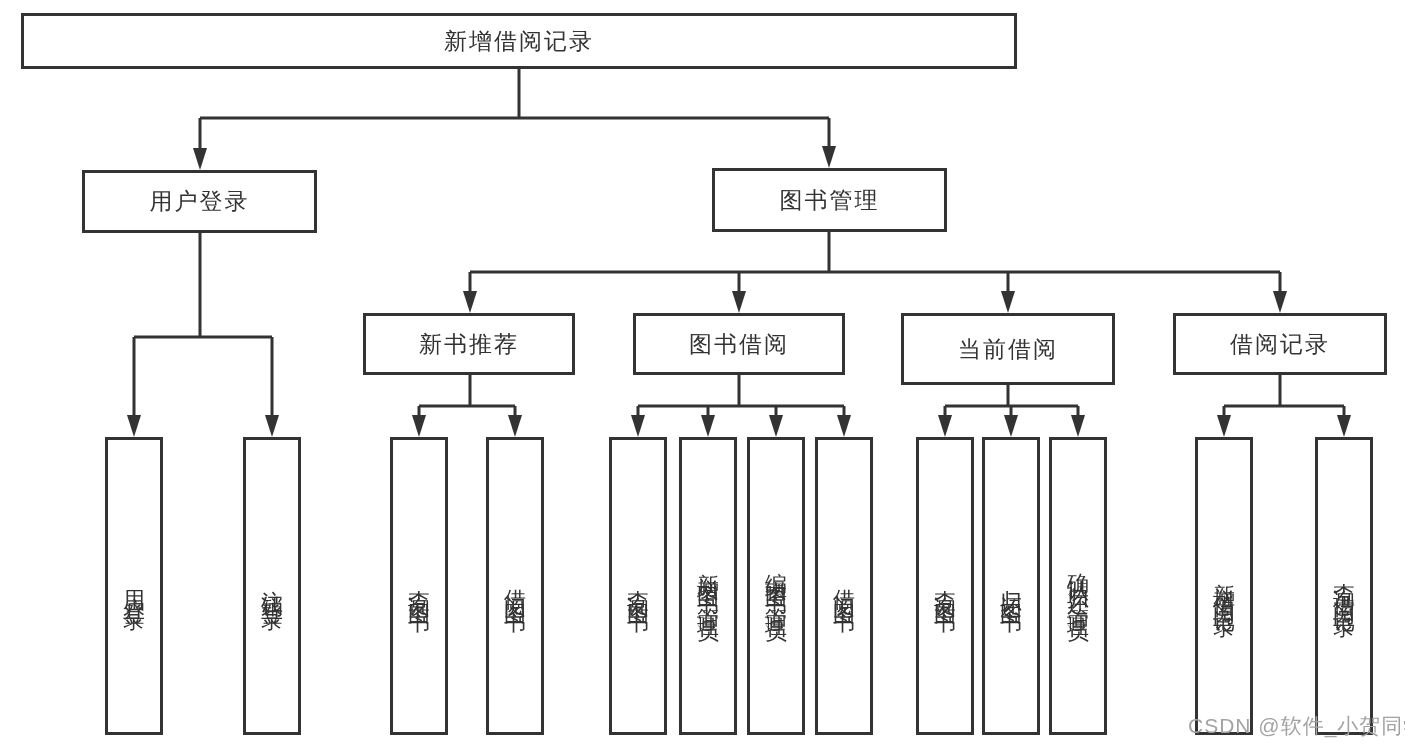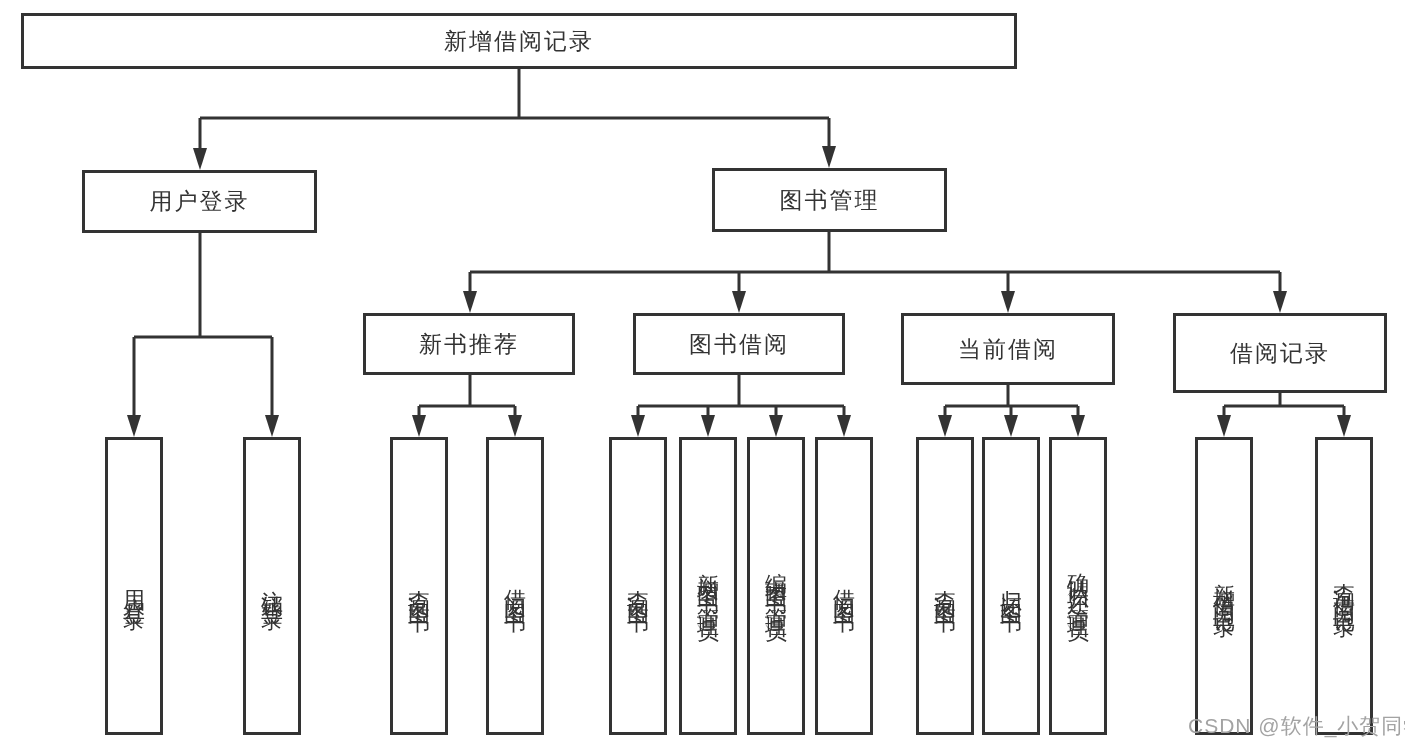--- a/index.html
+++ b/index.html
@@ -89,21 +89,21 @@
   </svg>
 
   <div class="node h" style="left:21px; top:13px; width:996px; height:56px">新增借阅记录</div>
 
   <div class="node h" style="left:82px; top:170px; width:235px; height:63px">用户登录</div>
   <div class="node h" style="left:712px; top:168px; width:235px; height:64px">图书管理</div>
 
   <div class="node h" style="left:363px; top:313px; width:212px; height:62px">新书推荐</div>
   <div class="node h" style="left:633px; top:313px; width:212px; height:62px">图书借阅</div>
   <div class="node h" style="left:901px; top:313px; width:214px; height:72px">当前借阅</div>
-  <div class="node h" style="left:1173px; top:313px; width:214px; height:80px">借阅记录</div>
+  <div class="node h" style="left:1173px; top:313px; width:214px; height:62px">借阅记录</div>
 
   <div class="node v" style="left:105px; top:437px; width:58px; height:298px">用户登录</div>
   <div class="node v" style="left:243px; top:437px; width:58px; height:298px">注销登录</div>
 
   <div class="node v" style="left:390px; top:437px; width:58px; height:298px">查询图书</div>
   <div class="node v" style="left:486px; top:437px; width:58px; height:298px">借阅图书</div>
 
   <div class="node v" style="left:609px; top:437px; width:58px; height:298px">查询图书</div>
   <div class="node v" style="left:679px; top:437px; width:58px; height:298px">新增图书（管理员）</div>
   <div class="node v" style="left:747px; top:437px; width:58px; height:298px">编辑图书（管理员）</div>

